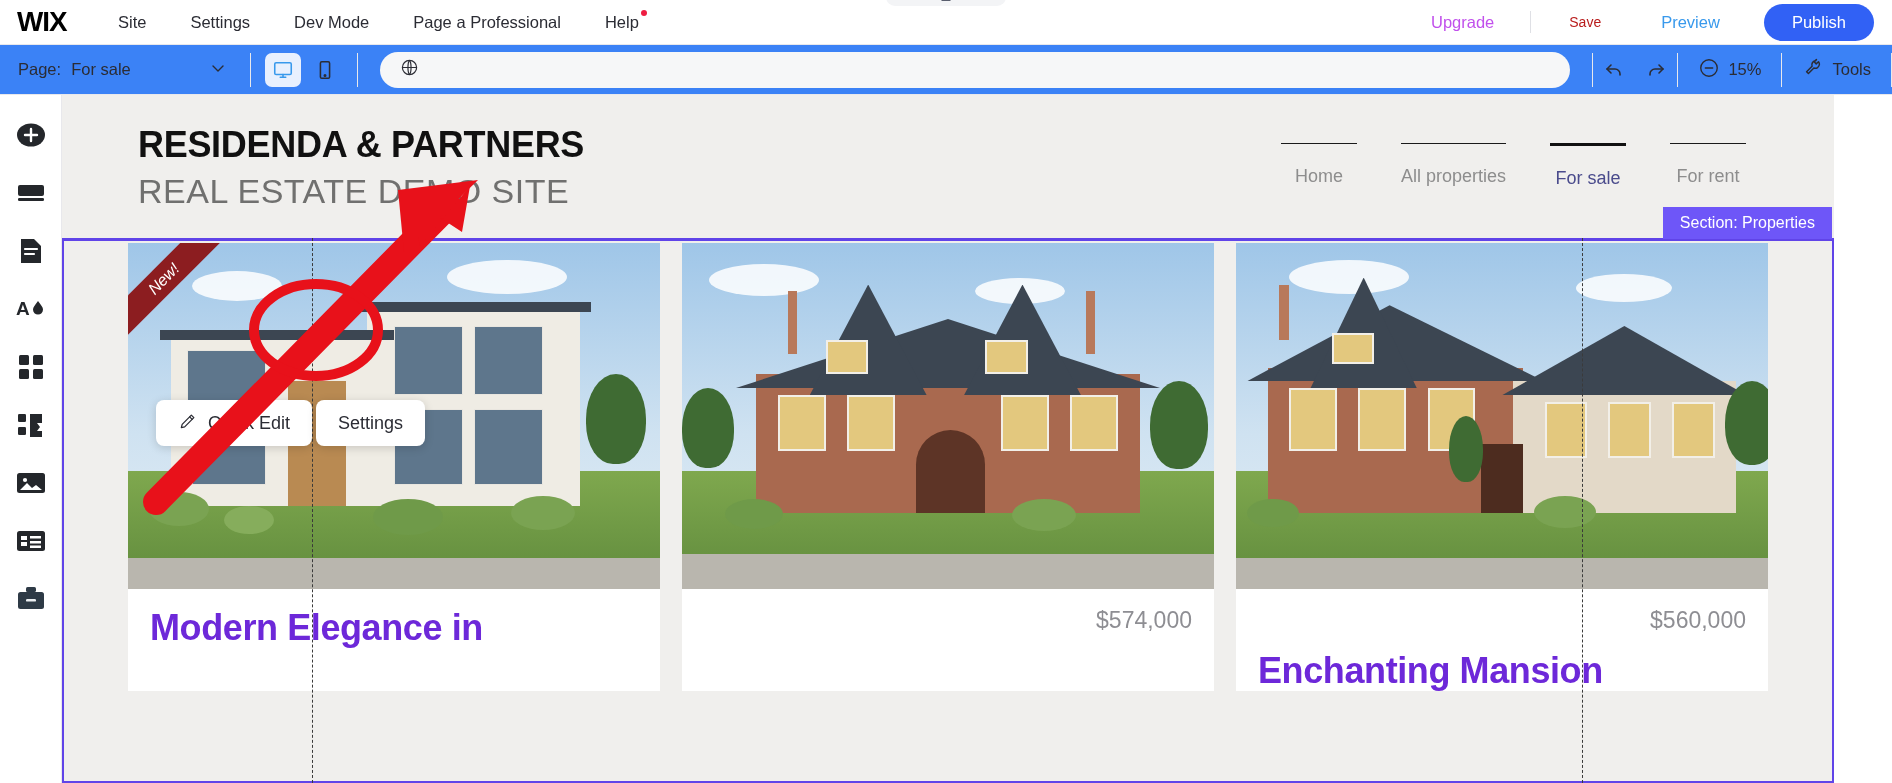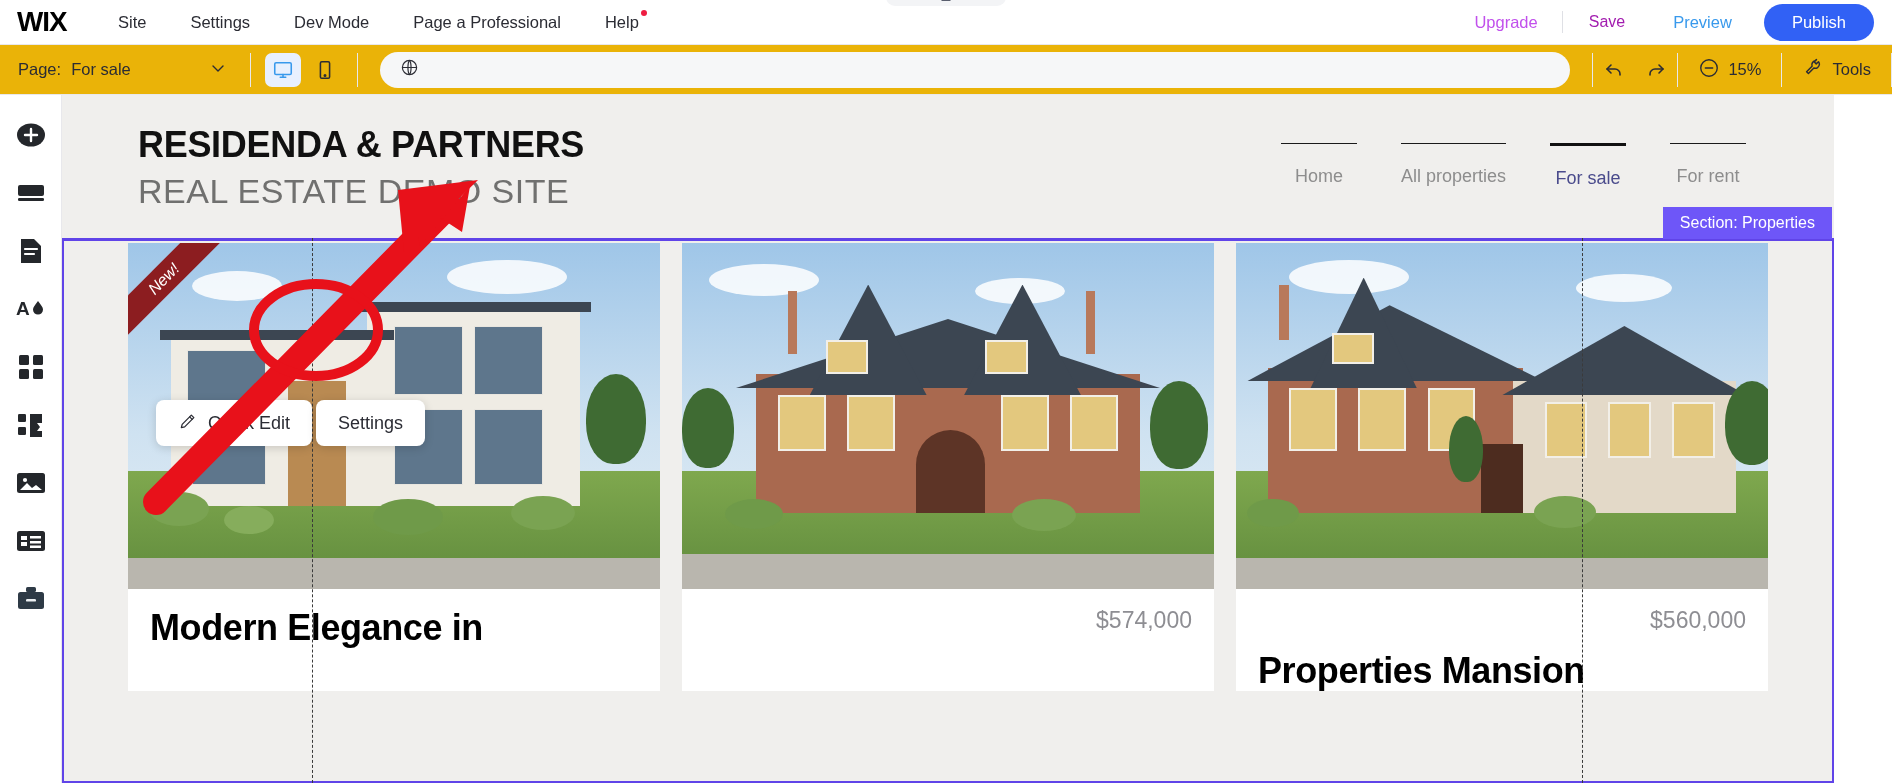--- a/index.html
+++ b/index.html
@@ -43,27 +43,27 @@
     right: 14px; top: 3px;
     width: 6px; height: 6px;
     border-radius: 50%;
     background: #ee1d42;
   }
   .topbar-right {
     margin-left: auto;
     display: flex;
     align-items: center;
     padding-right: 18px;
-    gap: 4px;
+    gap: 16px;
   }
   .link-upgrade {
     color: #c150ec; font-size: 16.5px; padding: 0 20px; cursor: pointer; white-space: nowrap;
   }
   .vdiv { width: 1px; height: 22px; background: #dfe0e5; }
-  .link-save { color: #a21caf; font-size: 16px; padding: 0 22px; cursor: pointer; text-align: right; }
+  .link-save { color: #b91c1c; font-size: 14px; padding: 0 22px; cursor: pointer; text-align: right; }
   .link-preview { color: #3899ec; font-size: 16.5px; padding: 0 22px; cursor: pointer; }
   .btn-publish {
     background: #3161f5; color: #fff;
     font-size: 16.5px;
     border: none; border-radius: 20px;
     padding: 9px 28px;
     cursor: pointer; margin-left: 6px;
   }
   .tab-handle {
     position: absolute;
@@ -81,21 +81,21 @@
     border-left: 5px solid transparent;
     border-right: 5px solid transparent;
     border-bottom: 5px solid #5a5f6e;
   }
 
   
   .toolbar2 {
     height: 50px;
     display: flex;
     align-items: center;
-    background: #eab308;
+    background: #3b82f6;
     border-bottom: 1px solid #e8e8ec;
   }
   .page-sel {
     display: flex; align-items: center;
     padding: 0 18px;
     gap: 10px;
     height: 100%;
     cursor: pointer;
     min-width: 250px;
   }
@@ -258,21 +258,21 @@
   }
   .price {
     text-align: right;
     font-size: 23px;
     color: #8e8e93;
     margin-bottom: 16px;
   }
   .card-title {
     font-size: 36px;
     font-weight: 700;
-    color: #000000;
+    color: #6d28d9;
     line-height: 1.15;
     letter-spacing: -0.4px;
   }
   .ribbon {
     position: absolute;
     left: -34px; top: 22px;
     width: 140px;
     transform: rotate(-45deg);
     background: #8c1d20;
     color: #ffffff;
@@ -611,21 +611,21 @@
             <div class="winlit" style="left:82%;top:46%;width:8%;height:16%;"></div>
             <div class="hbody" style="left:46%;top:58%;width:8%;height:20%;background:#4d2c1f;"></div>
             <div class="bush" style="left:2%;top:74%;width:52px;height:28px;background:#6f9a49;"></div>
             <div class="bush" style="left:56%;top:73%;width:62px;height:32px;background:#7aa352;"></div>
             <div class="tree" style="left:40%;top:50%;width:34px;height:66px;"></div>
             <div class="tree" style="left:92%;top:40%;width:54px;height:84px;"></div>
             <div class="road" style="height:9%;"></div>
           </div>
           <div class="card-body">
             <div class="price">$560,000</div>
-            <div class="card-title">Properties Mansion</div>
+            <div class="card-title">Enchanting Mansion</div>
           </div>
         </div>
       </div>
 
       <div class="sel-frame">
         <div class="sel-badge">Section: Properties</div>
       </div>
 
       <div class="guide" style="left:250px;"></div>
       <div class="guide" style="left:1520px;"></div>

